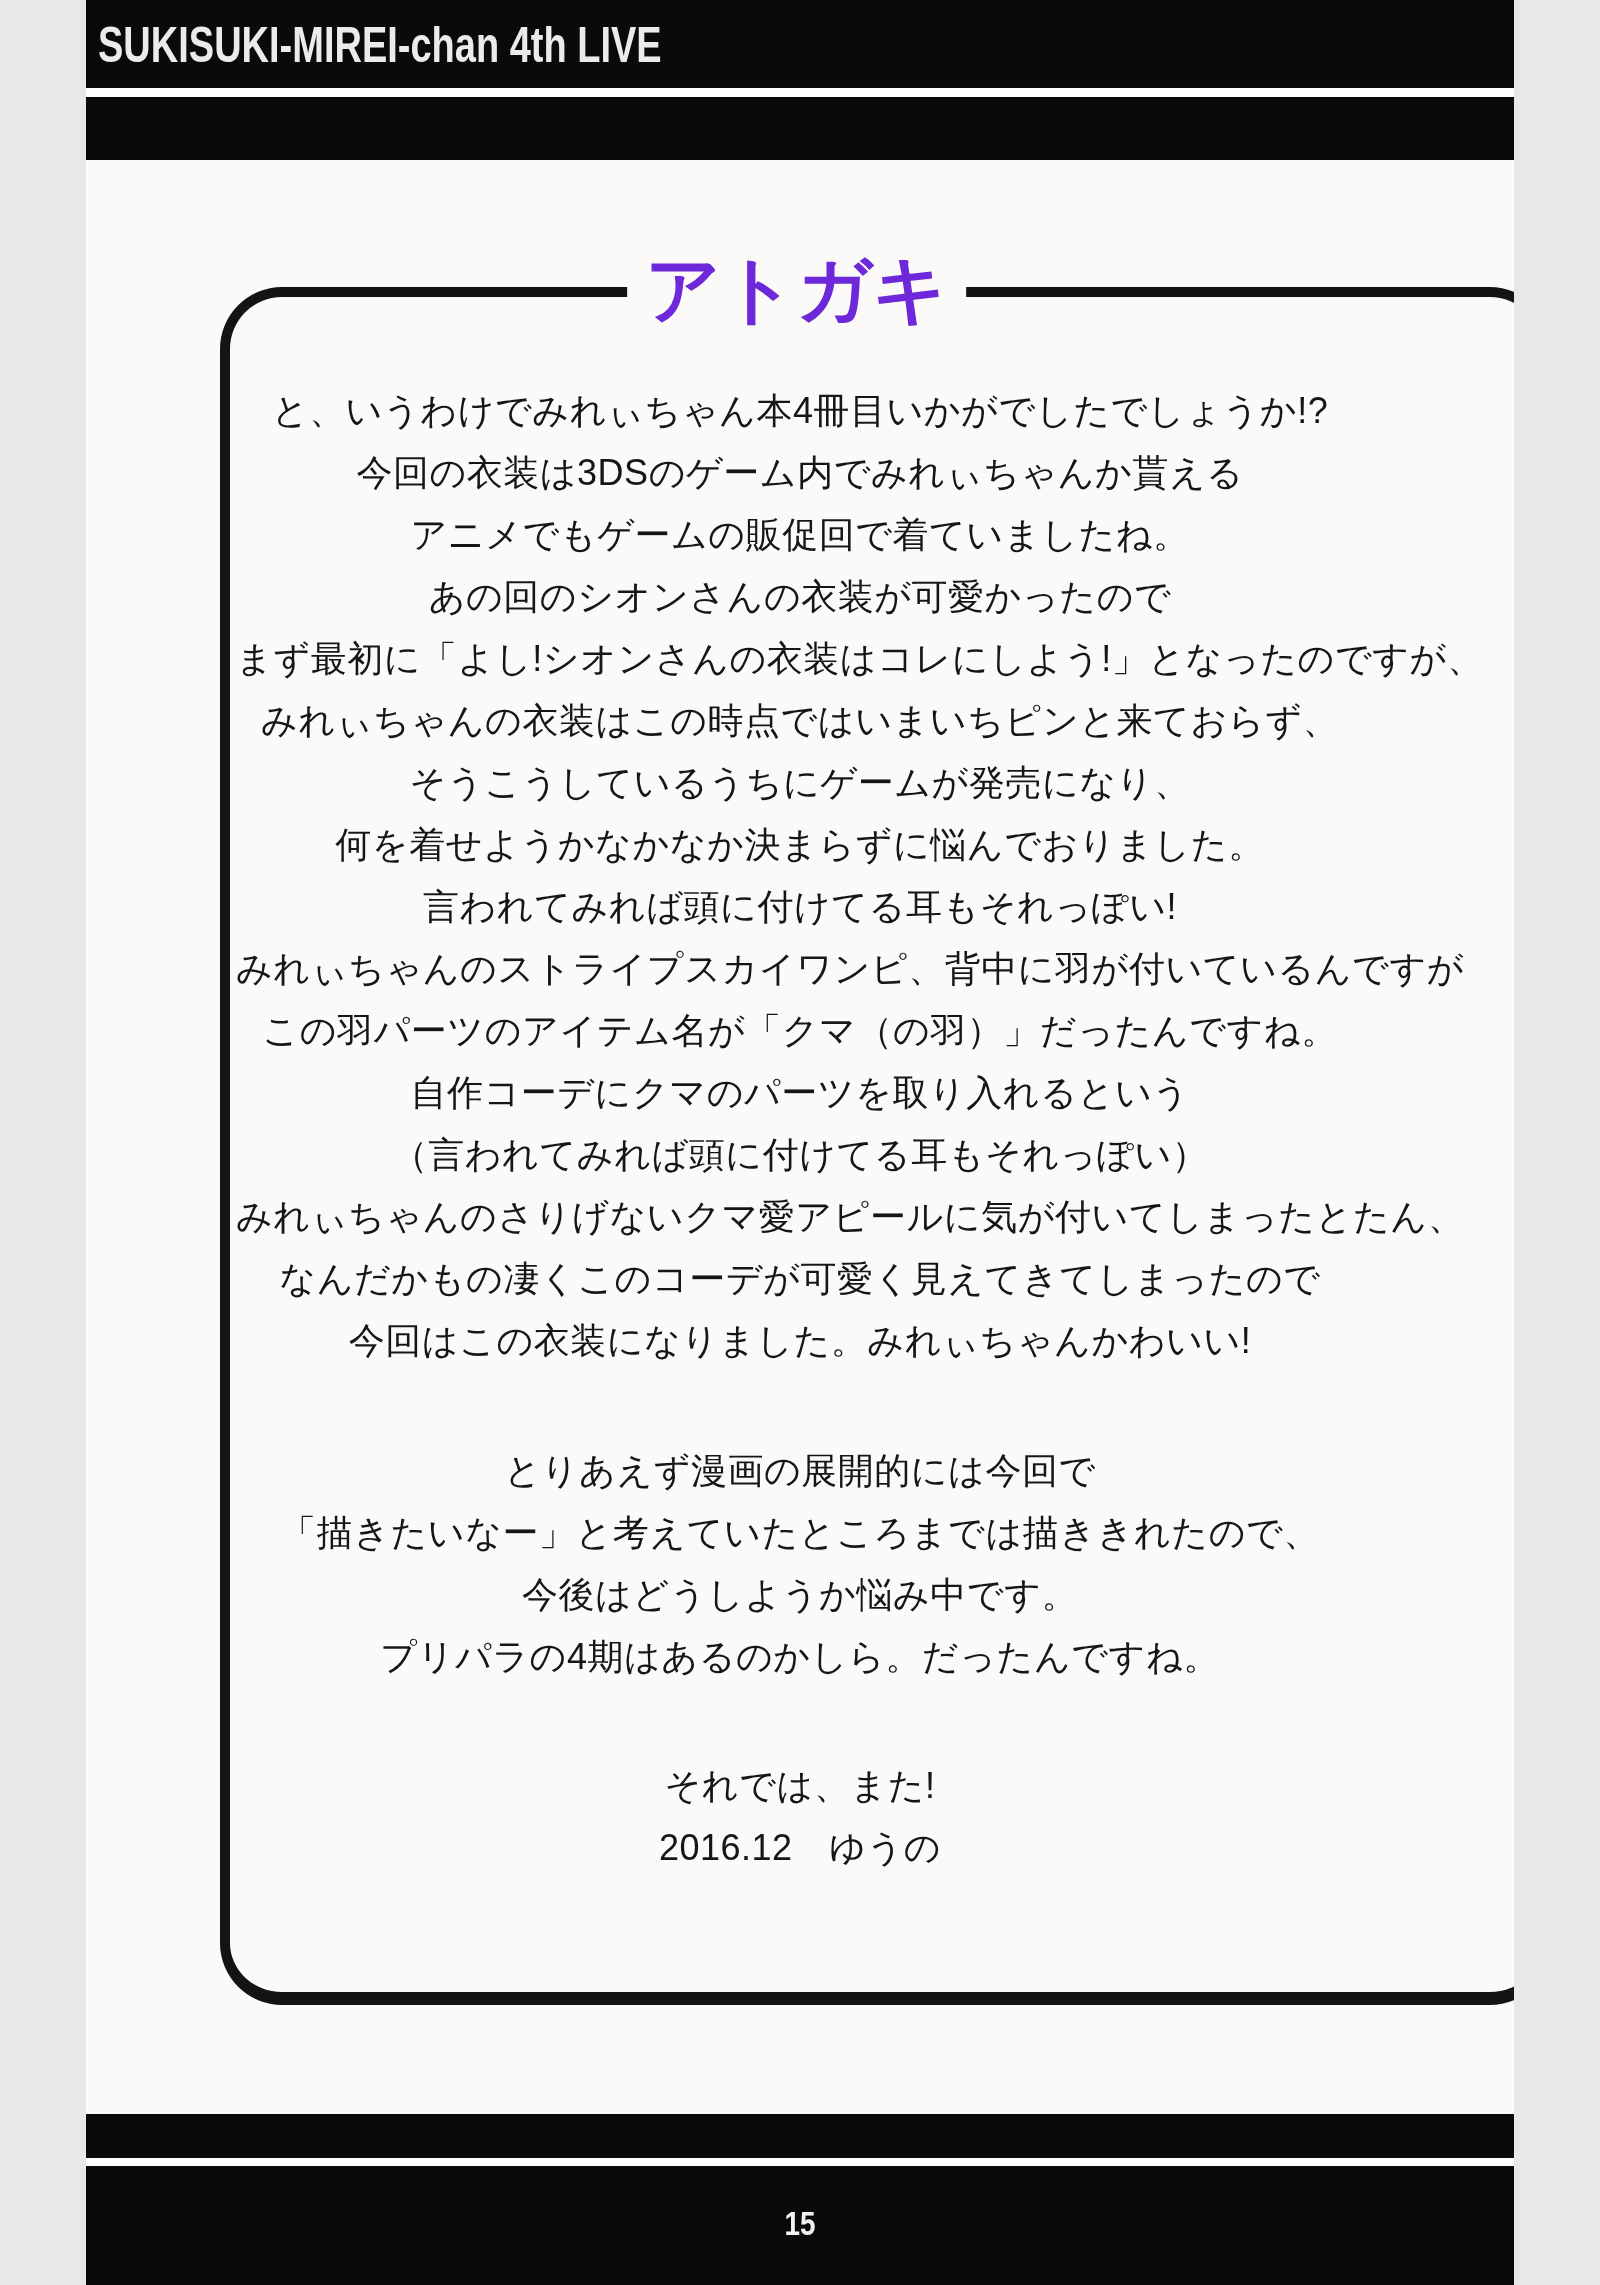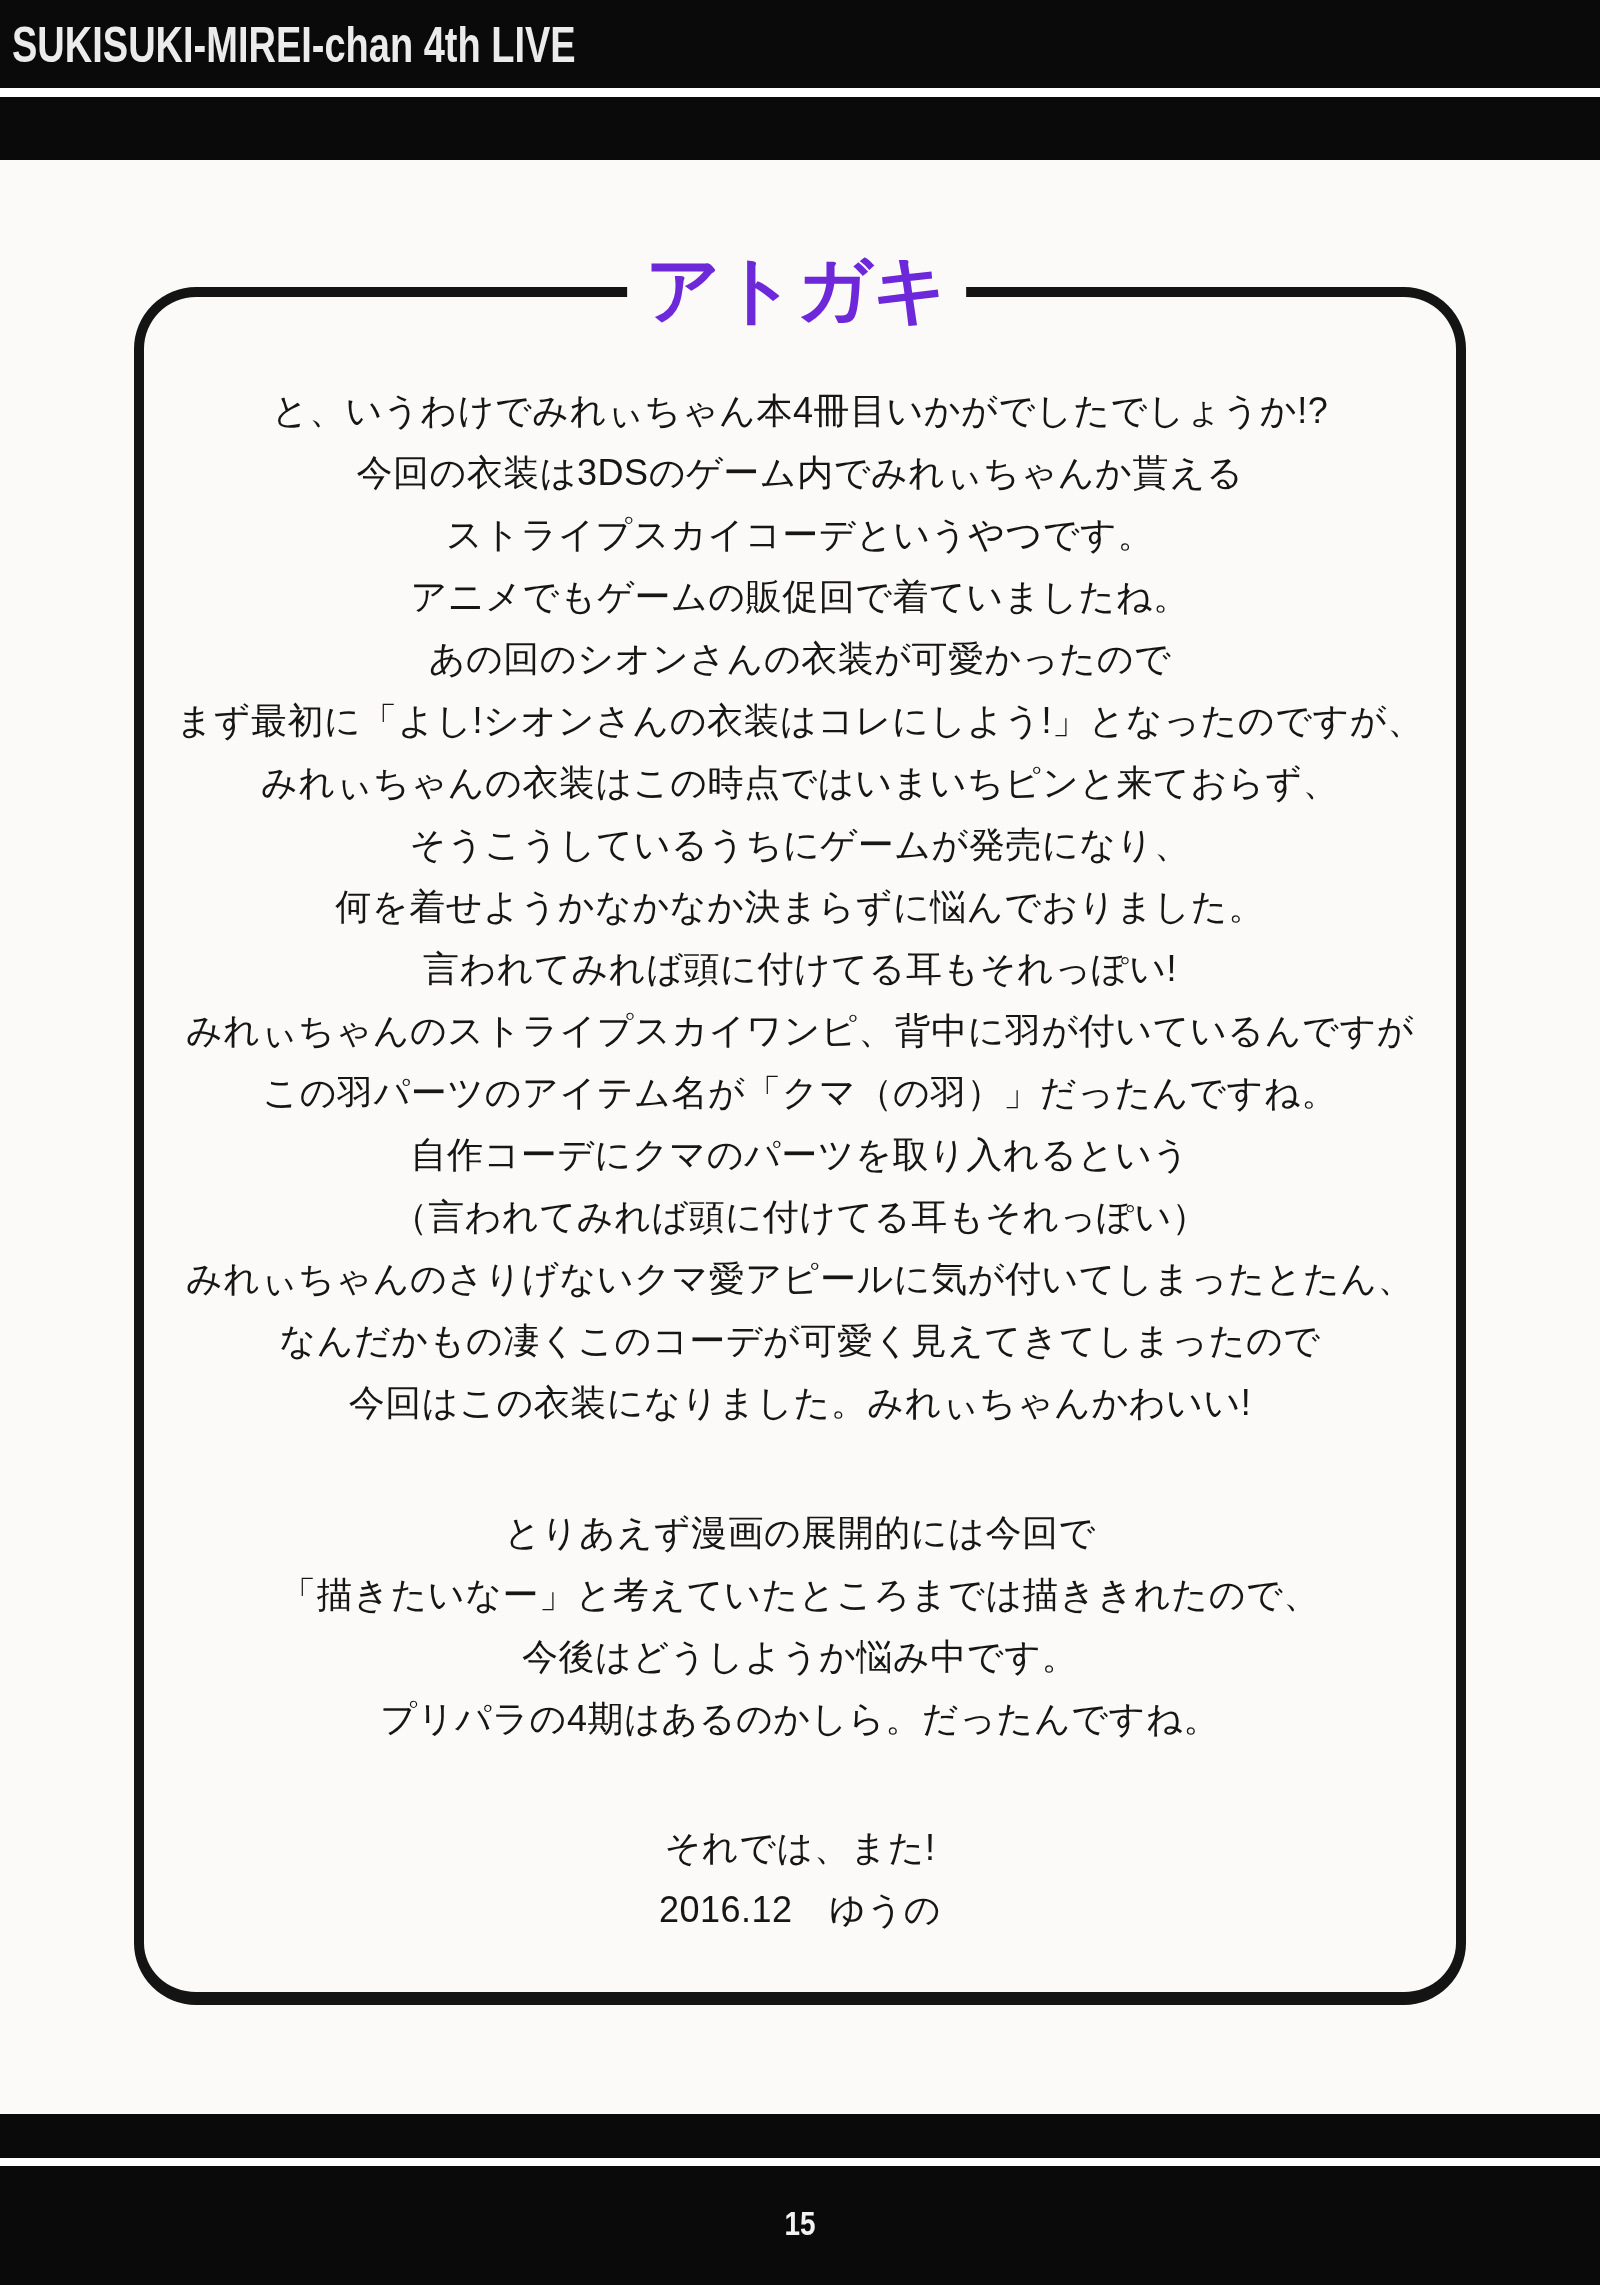--- a/index.html
+++ b/index.html
@@ -1,18 +1,18 @@
 <!DOCTYPE html>
 <html><head>
 <meta charset="utf-8">
 <style>
   html, body { margin: 0; padding: 0; background: #e8e8e8; }
   .page {
     position: relative;
-    width: 1600px;
+    width: 1428px;
     height: 2285px;
     margin: 0 auto;
     background: #fbfaf8;
     overflow: hidden;
     font-family: "Liberation Sans", "DejaVu Sans", sans-serif;
   }
 
   
   .top-bar {
     position: absolute;
@@ -124,21 +124,20 @@
     <div class="header-title">SUKISUKI-MIREI-chan 4th LIVE</div>
     <div class="top-stripe"></div>
   </div>
 
   <div class="afterword-box"></div>
   <div class="afterword-title">アトガキ</div>
 
   <div class="text-block">
     <div class="line">と、いうわけでみれぃちゃん本4冊目いかがでしたでしょうか!?</div>
     <div class="line">今回の衣装は3DSのゲーム内でみれぃちゃんか貰える</div>
-    <div class="line">ストライプスカイコーデというやつです。</div>
     <div class="line">アニメでもゲームの販促回で着ていましたね。</div>
     <div class="line">あの回のシオンさんの衣装が可愛かったので</div>
     <div class="line">まず最初に「よし!シオンさんの衣装はコレにしよう!」となったのですが、</div>
     <div class="line">みれぃちゃんの衣装はこの時点ではいまいちピンと来ておらず、</div>
     <div class="line">そうこうしているうちにゲームが発売になり、</div>
     <div class="line">何を着せようかなかなか決まらずに悩んでおりました。</div>
     <div class="line">言われてみれば頭に付けてる耳もそれっぽい!</div>
     <div class="line">みれぃちゃんのストライプスカイワンピ、背中に羽が付いているんですが</div>
     <div class="line">この羽パーツのアイテム名が「クマ（の羽）」だったんですね。</div>
     <div class="line">自作コーデにクマのパーツを取り入れるという</div>

